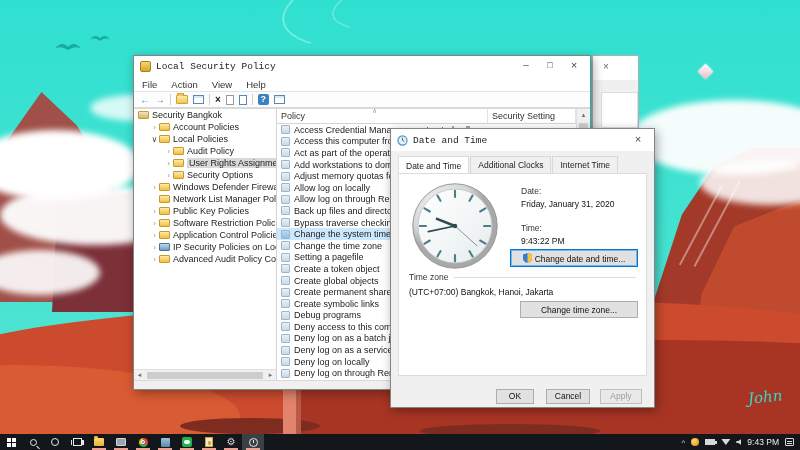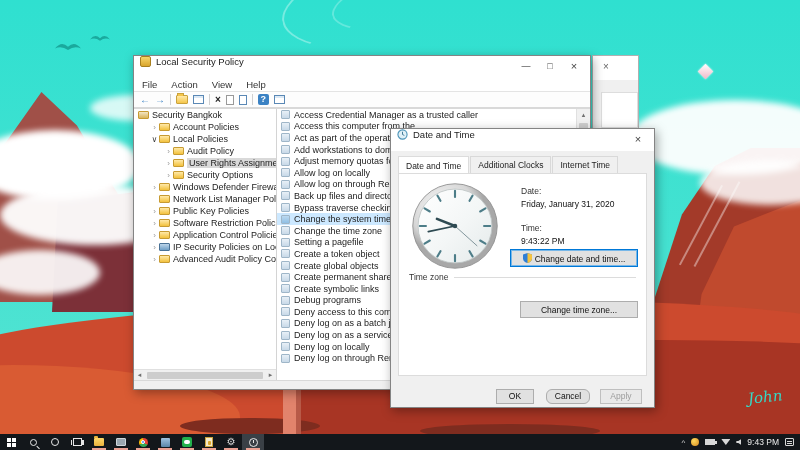--- a/index.html
+++ b/index.html
@@ -33,21 +33,21 @@
   .tower { position:absolute; left:283px; top:386px; width:15px; height:50px; background:#e2836c; }
   .tower-side { position:absolute; left:296px; top:388px; width:5px; height:48px; background:#b85a48; }
   .kite { position:absolute; left:700px; top:66px; width:11px; height:11px; transform:rotate(45deg);
     background:linear-gradient(135deg,#ffffff,#f0b8c8); box-shadow:0 0 2px rgba(255,255,255,.8); }
   .bird { position:absolute; }
   .signature { position:absolute; left:748px; top:388px; color:#35d9c7;
     font-family:"DejaVu Serif", serif; font-style:italic; font-size:15px; transform:rotate(-6deg); }
 
   
   .win { position:absolute; background:#f0f0f0; border:1px solid #848484; box-shadow:2px 3px 10px rgba(0,0,0,.35); }
-  .titlebar { display:flex; background:#fff; height:21px; padding:0 4px; font-size:9.5px; color:#222; }
+  .titlebar { display:flex; align-items:center; background:#fff; height:21px; padding:0 4px; font-size:9.5px; color:#222;font-family:Liberation Mono, monospace; }
   .titlebar .t-icon { width:11px; height:11px; margin:0 5px 0 2px; flex:none; }
   .caption-btns { margin-left:auto; display:flex; }
   .caption-btns span { width:24px; text-align:center; font-size:9px; color:#444; line-height:21px; }
 
   
   #lsp { left:133px; top:55px; width:458px; height:335px; }
   .lsp-icon { background:linear-gradient(180deg,#f7d66b,#d9a52c); border:1px solid #a87f1e; border-radius:2px; }
   .menubar { display:flex; gap:14px; padding:2px 8px; background:#fff; border-bottom:1px solid #e4e4e4; font-size:9.5px; color:#333; height:15px; }
   .toolbar { display:flex; align-items:center; gap:5px; padding:1px 6px; background:#fdfdfd; border-bottom:1px solid #d9d9d9; height:16px; }
   .tbtn { font-size:10px; line-height:12px; color:#3b82c4; font-weight:bold; }
@@ -288,20 +288,30 @@
         <span class="lbl">Advanced Audit Policy Configuration</span>
       </div>
       <div class="tree-scroll">
         <span class="arr">◂</span>
         <span class="thumb"></span>
         <span class="arr">▸</span>
       </div>
     </div>
 
     <div class="list-pane">
+      <div class="list-head">
+        <div class="col col-policy">
+          <span>Policy</span>
+          <span class="sort-caret">∧</span>
+        </div>
+        <div class="col col-setting">
+          <span>Security Setting</span>
+        </div>
+        <div style="width:14px;"></div>
+      </div>
       <div class="lrow">
           <span class="pol-icon"></span>
           <span>Access Credential Manager as a trusted caller</span>
         </div>
       <div class="lrow">
           <span class="pol-icon"></span>
           <span>Access this computer from the</span>
         </div>
       <div class="lrow">
           <span class="pol-icon"></span>
@@ -453,25 +463,26 @@
     <button class="btn focus" style="right:8px;top:75px;width:128px;height:18px;">
       <svg class="shield" width="9" height="10" viewBox="0 0 10 11">
         <path d="M5 0 L10 1.5 V6 C10 9 7.5 10.4 5 11 C2.5 10.4 0 9 0 6 V1.5 Z" fill="#2f7fd6"></path>
         <path d="M5 0 L10 1.5 V6 C10 9 7.5 10.4 5 11 V0 Z" fill="#f6c33d"></path>
       </svg><span>Change date and time...</span>
     </button>
     <div class="group-line">
       <span>Time zone</span>
       <span class="hr"></span>
     </div>
+    <span class="dt-value" style="left:10px;top:113px;">(UTC+07:00) Bangkok, Hanoi, Jakarta</span>
     <button class="btn" style="right:8px;top:127px;width:118px;height:17px;">Change time zone...</button>
   </div>
 
   <button class="btn footer-btn" style="right:120px;">OK</button>
-  <button class="btn footer-btn" style="right:64px;width:44px;border-radius:6px;">Cancel</button>
+  <button class="btn footer-btn" style="right:64px;width:44px;">Cancel</button>
   <button class="btn footer-btn disabled" style="right:12px;width:42px;">Apply</button>
 </div>
 
 <div class="taskbar">
   <div class="tb-item">
       <span class="win-logo">
         <i></i>
         <i></i>
         <i></i>
         <i></i>

